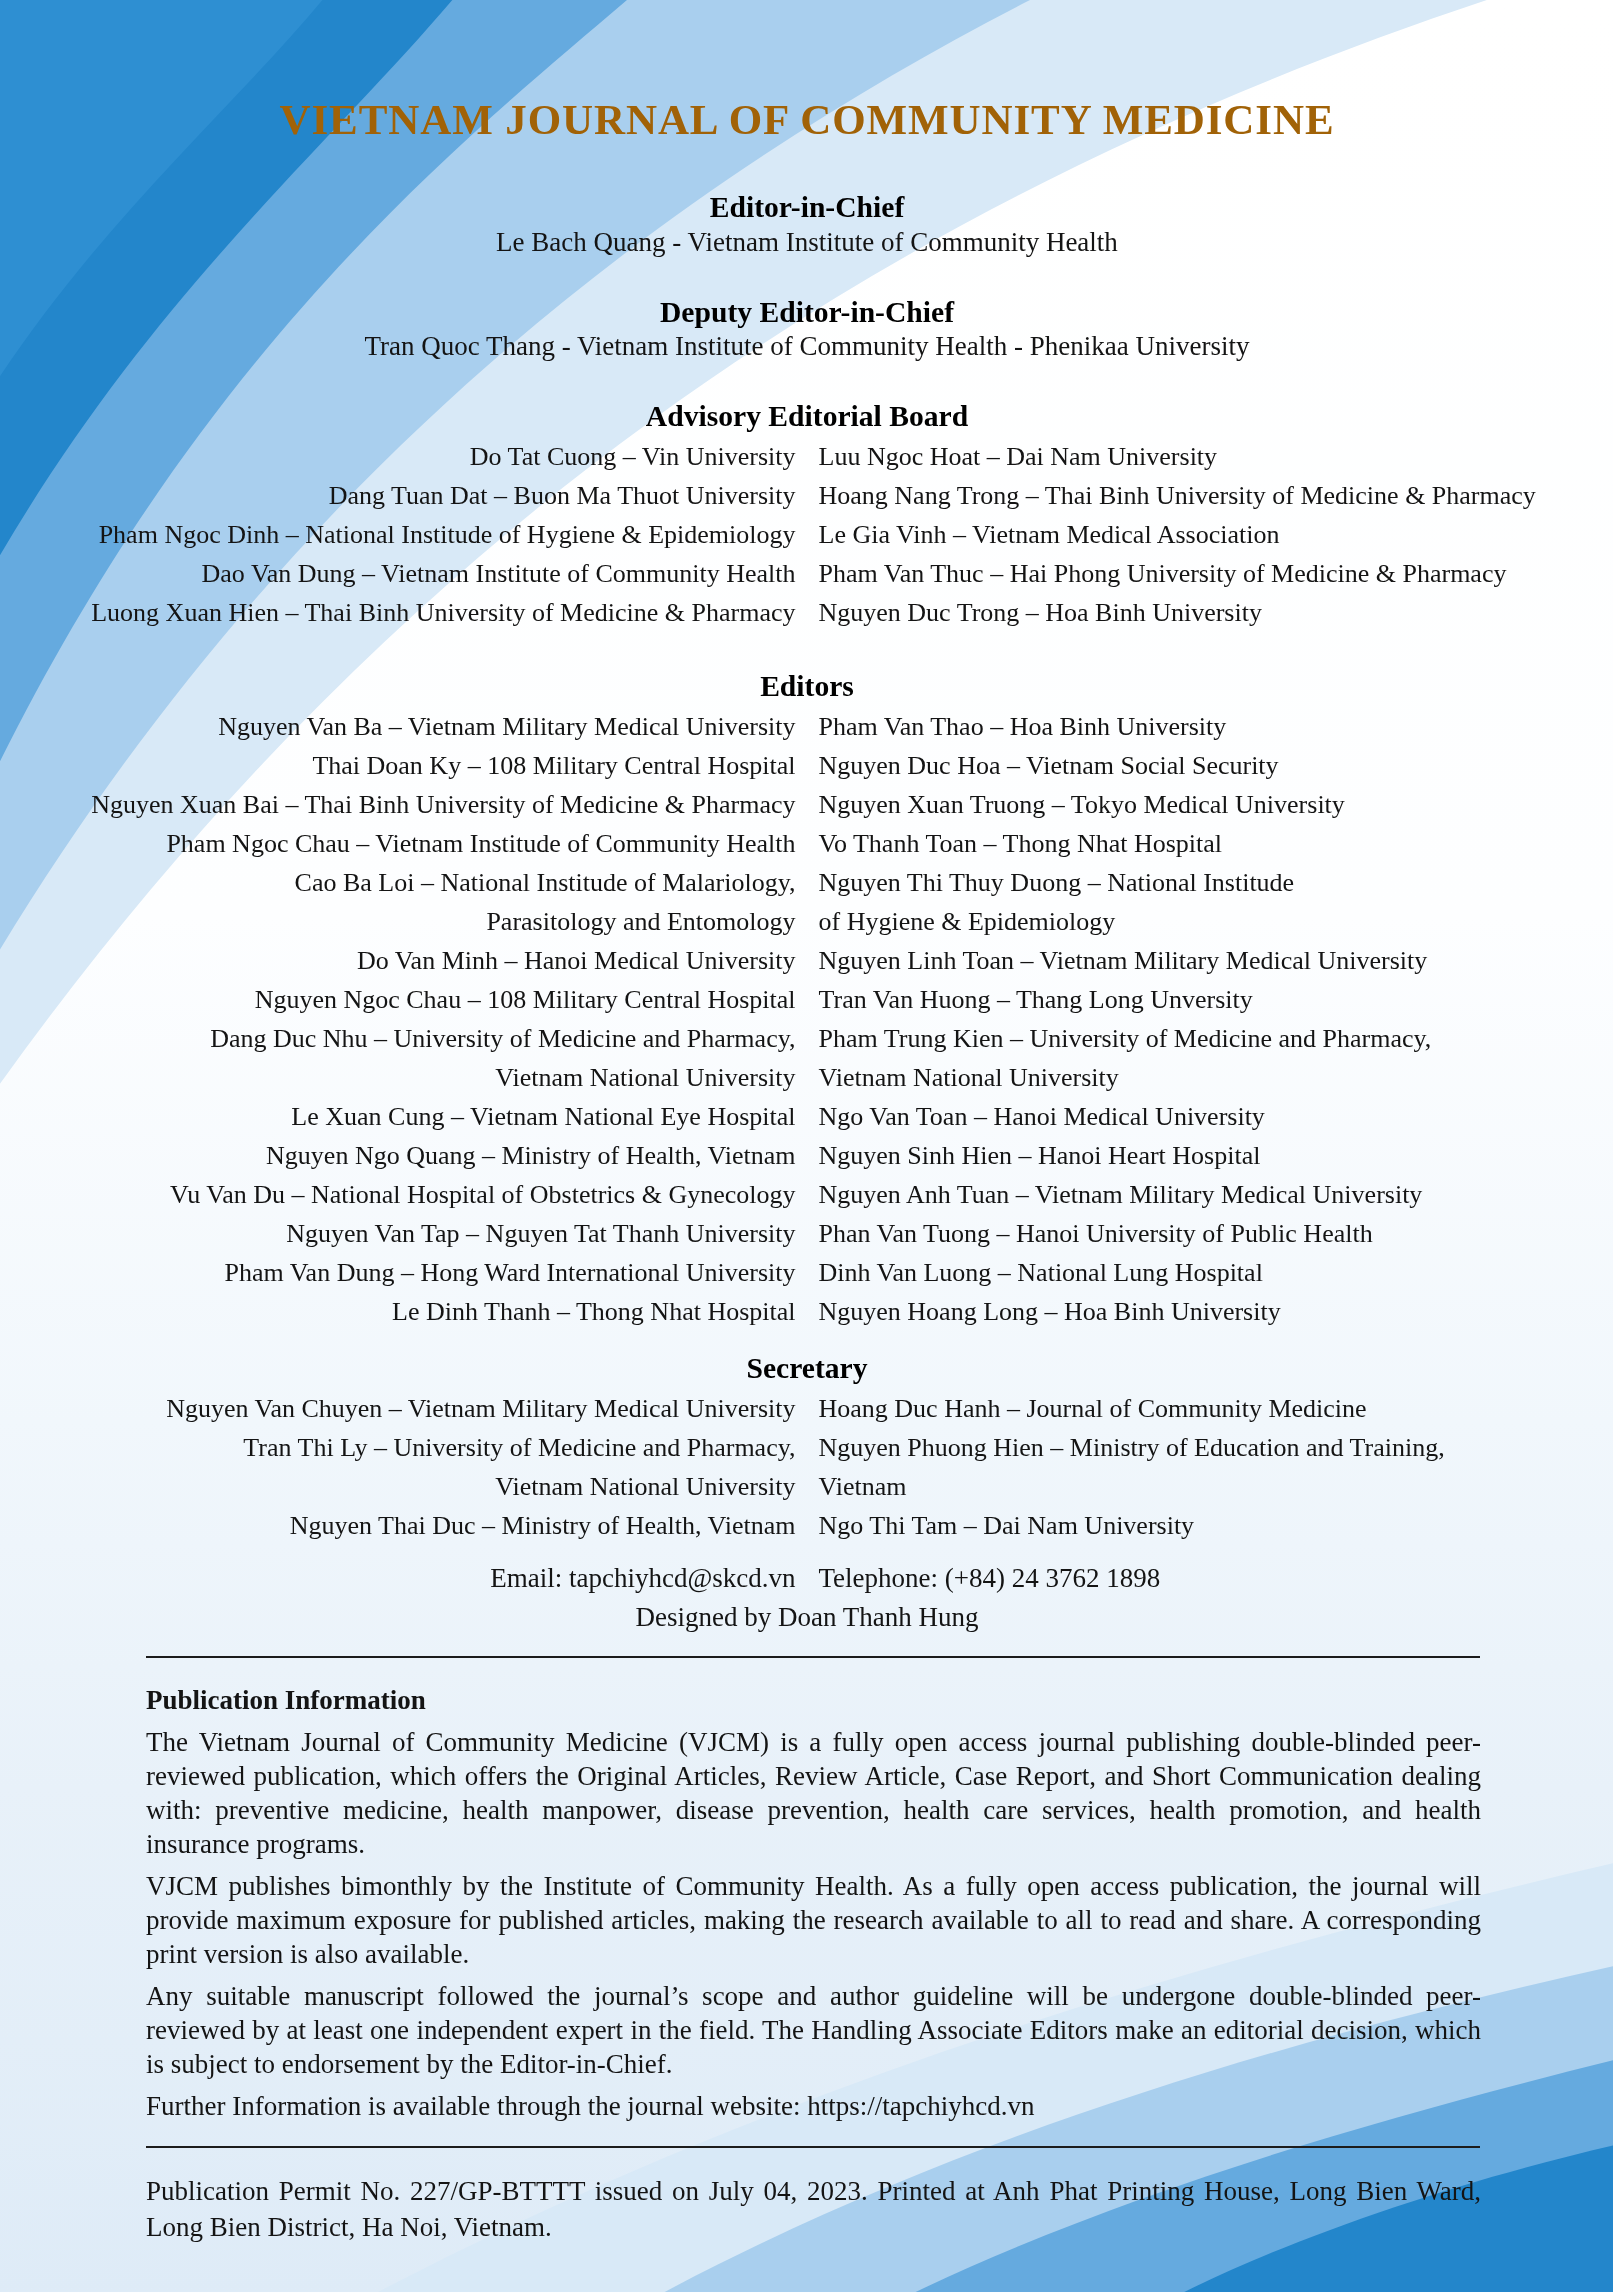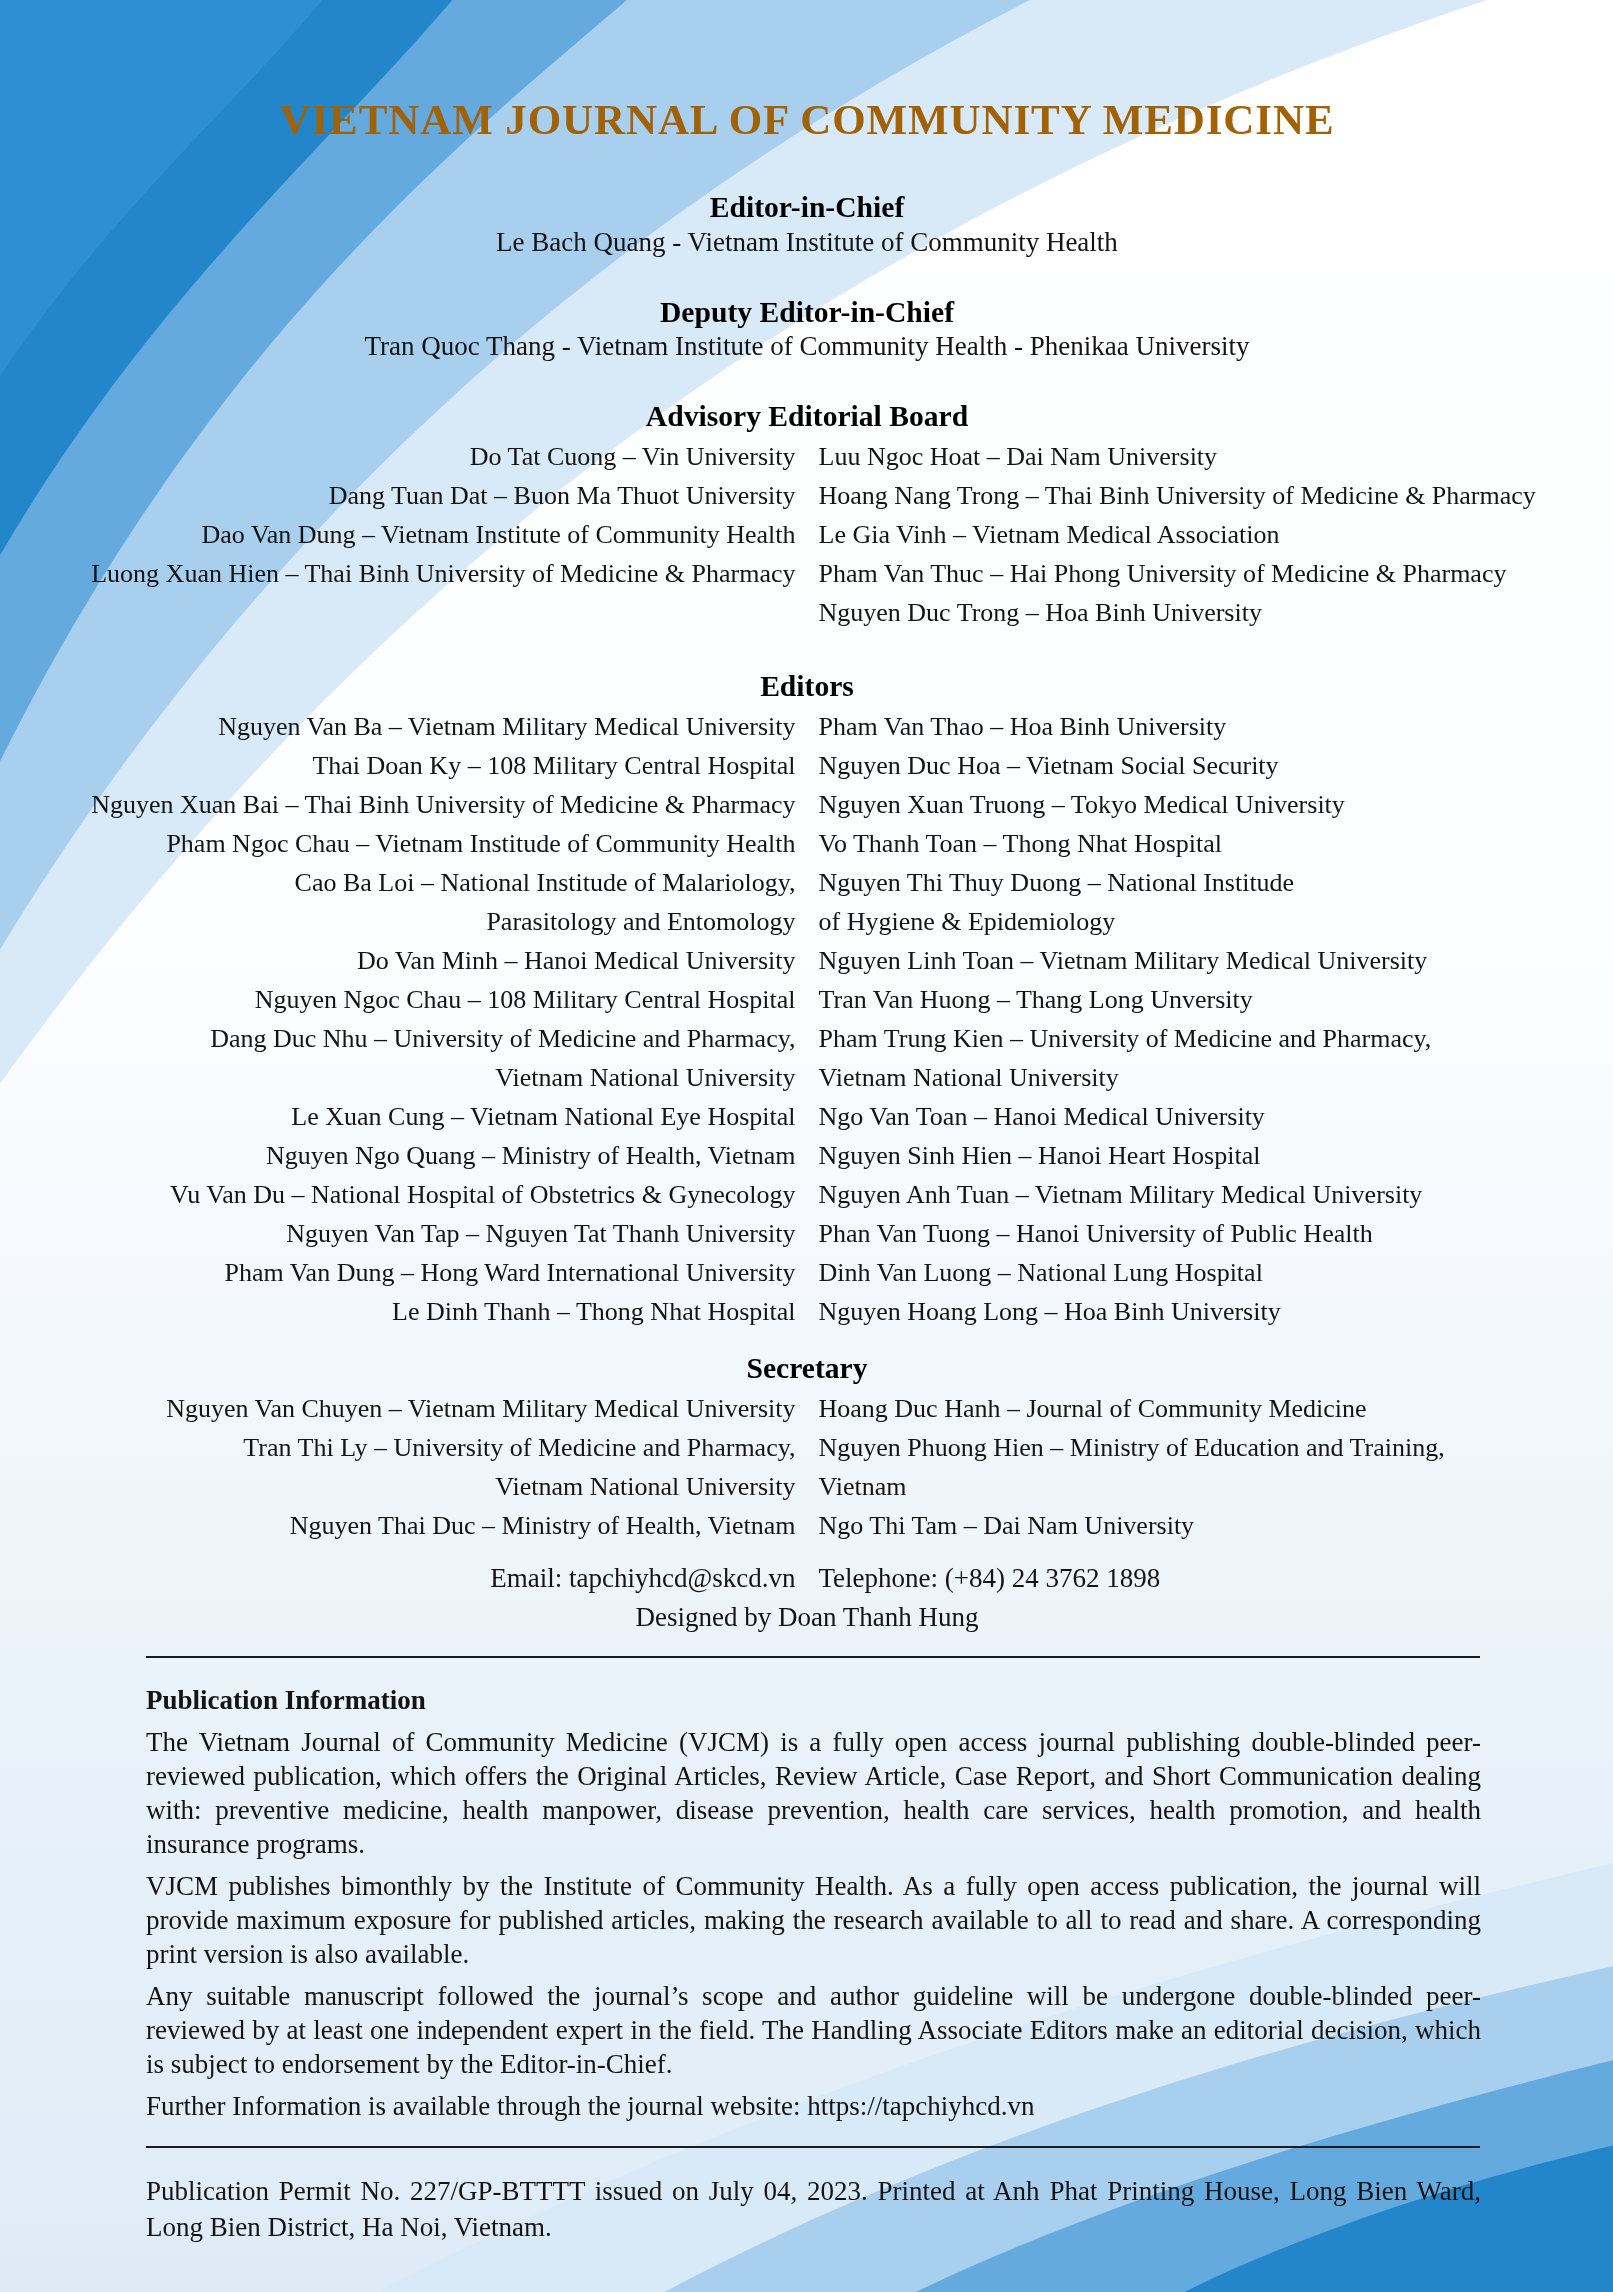--- a/index.html
+++ b/index.html
@@ -58,20 +58,21 @@
     <p class="center-line">Tran Quoc Thang - Vietnam Institute of Community Health - Phenikaa University</p>
   </section>
 
   <section class="sec">
     <h2 class="h list-head">Advisory Editorial Board</h2>
     <div class="cols">
       <div class="col-left">
 
       <div>Do Tat Cuong – Vin University</div>
           <div>Dang Tuan Dat – Buon Ma Thuot University</div>
+          <div>Pham Ngoc Dinh – National Institude of Hygiene &amp; Epidemiology</div>
           <div>Dao Van Dung – Vietnam Institute of Community Health</div>
           <div>Luong Xuan Hien – Thai Binh University of Medicine &amp; Pharmacy</div>
         </div>
       <div class="col-right">
 
       <div>Luu Ngoc Hoat – Dai Nam University</div>
           <div>Hoang Nang Trong – Thai Binh University of Medicine &amp; Pharmacy</div>
           <div>Le Gia Vinh – Vietnam Medical Association</div>
           <div>Pham Van Thuc – Hai Phong University of Medicine &amp; Pharmacy</div>
           <div>Nguyen Duc Trong – Hoa Binh University</div>

